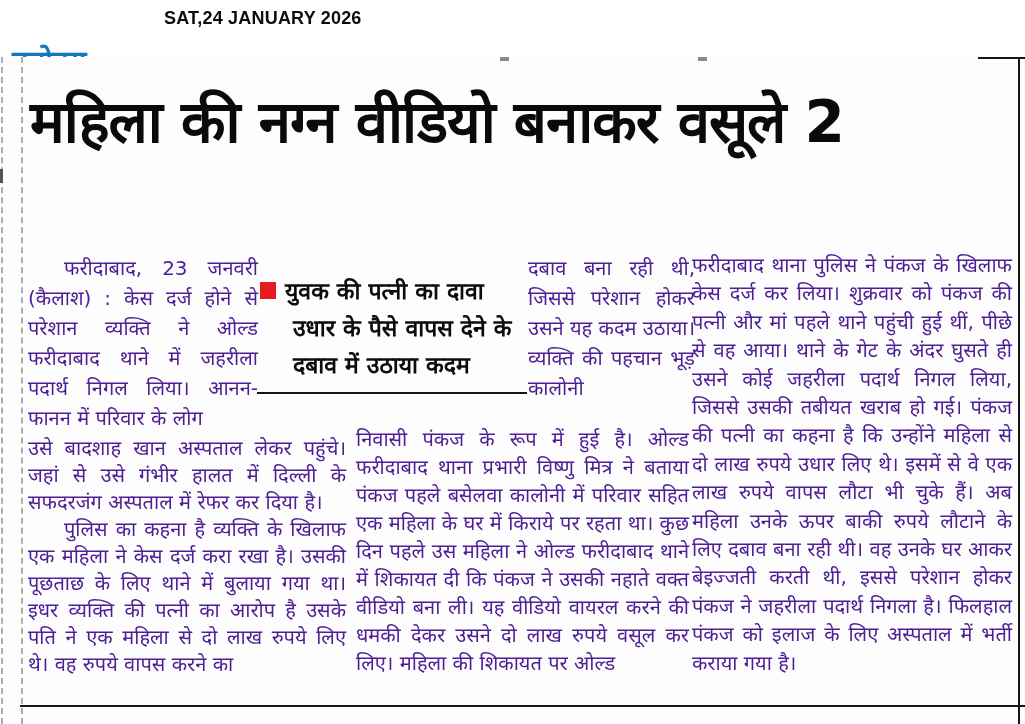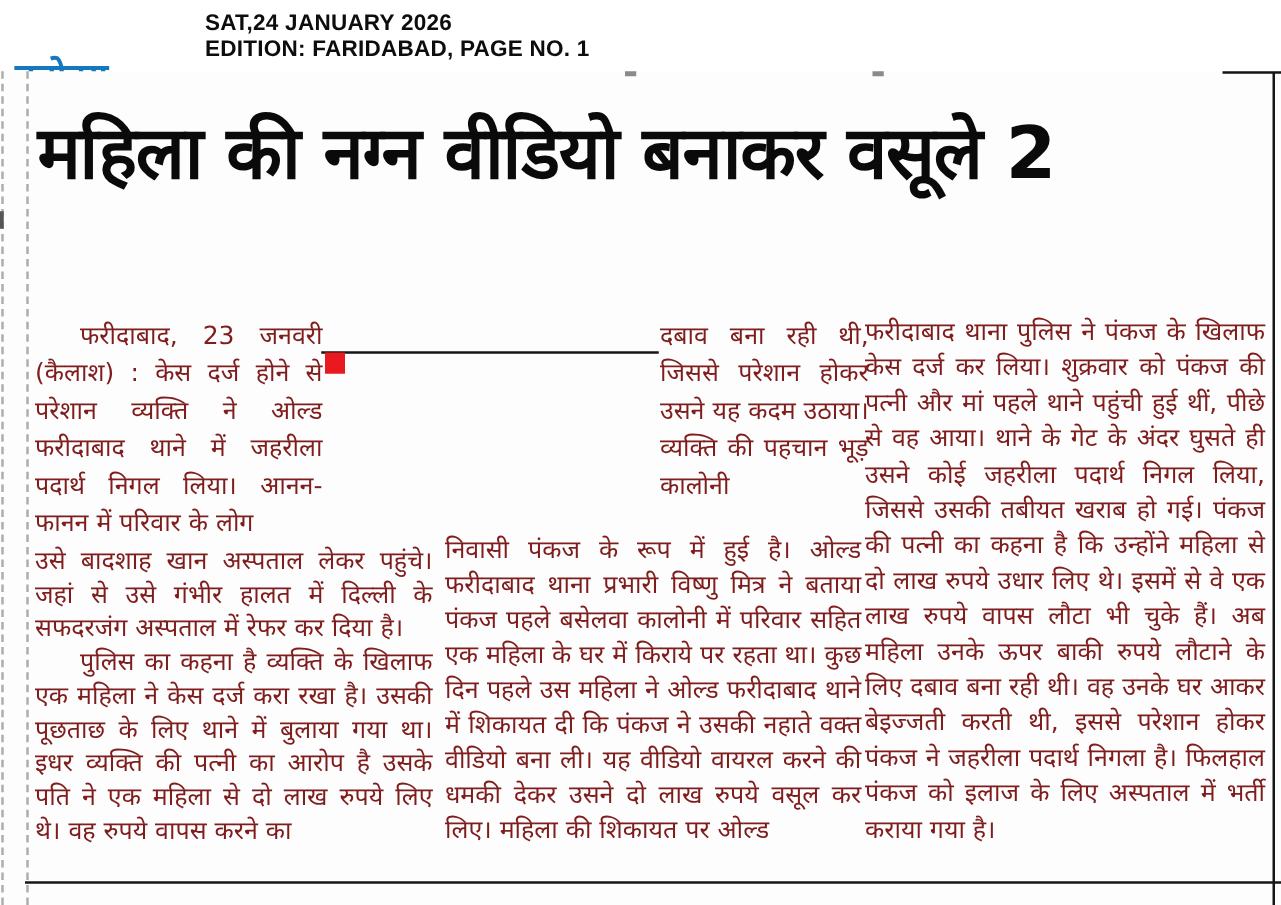--- a/index.html
+++ b/index.html
@@ -58,61 +58,65 @@
   }
   .subhead-line.indent { margin-left:8px; }
   .bullet {
     position:absolute; left:3px; top:9px; width:16px; height:17px;
     background:#e8191f;
   }
   
   .copy {
     position:absolute; text-align:justify;
     font-family:"DejaVu Sans", sans-serif;
-    font-size:20px; color:#7f1d1d;
+    font-size:20px; color:#4c1d95;
   }
   .copy p.indent { text-indent:36px; }
   .col1-narrow { left:28px;  top:196px; width:230px; line-height:30px; }
   .col2-narrow { left:528px; top:196px; width:167px; line-height:30px; }
   .col1-wide   { left:28px;  top:378px; width:318px; line-height:27px; }
   .col2-wide   { left:356px; top:368px; width:333px; line-height:28px; }
   .col3        { left:692px; top:194px; width:320px; line-height:28.4px; }
 </style>
 </head>
 <body>
 
 <div class="page">
 
   <div class="masthead">
     <div class="logo">
       <span class="logo-main">नवोदय</span><span class="logo-sub">टाइम्स</span>
     </div>
     <div class="dateline">
       <div>SAT,24 JANUARY 2026</div>
-      <div>EDITION: FARIDABAD, PAGE NO. 1</div>
     </div>
   </div>
 
   <div class="sheet">
 
     <div class="guide-dash g1"></div>
     <div class="guide-dash g2"></div>
     <div class="rule rule-topright"></div>
     <div class="rule rule-right"></div>
     <div class="rule rule-bottom"></div>
     <div class="artifact a1"></div>
     <div class="artifact a2"></div>
     <div class="artifact a3"></div>
 
     <div class="headline">
       <div>महिला की नग्न वीडियो बनाकर वसूले 2</div>
     </div>
 
     <div class="subhead">
       <span class="bullet"></span>
+      <div class="subhead-inner">
+        <div class="subhead-line">युवक की पत्नी का दावा</div>
+        <div class="subhead-line indent">उधार के पैसे वापस देने के</div>
+        <div class="subhead-line indent">दबाव में उठाया कदम</div>
+      </div>
     </div>
 
     <div class="copy col1-narrow">
       <p class="indent">फरीदाबाद, 23 जनवरी (कैलाश) : केस दर्ज होने से परेशान व्यक्ति ने ओल्ड फरीदाबाद थाने में जहरीला पदार्थ निगल लिया। आनन-फानन में परिवार के लोग</p>
     </div>
 
     <div class="copy col2-narrow">
       <p>दबाव बना रही थी, जिससे परेशान होकर उसने यह कदम उठाया। व्यक्ति की पहचान भूड़ कालोनी</p>
     </div>
 

